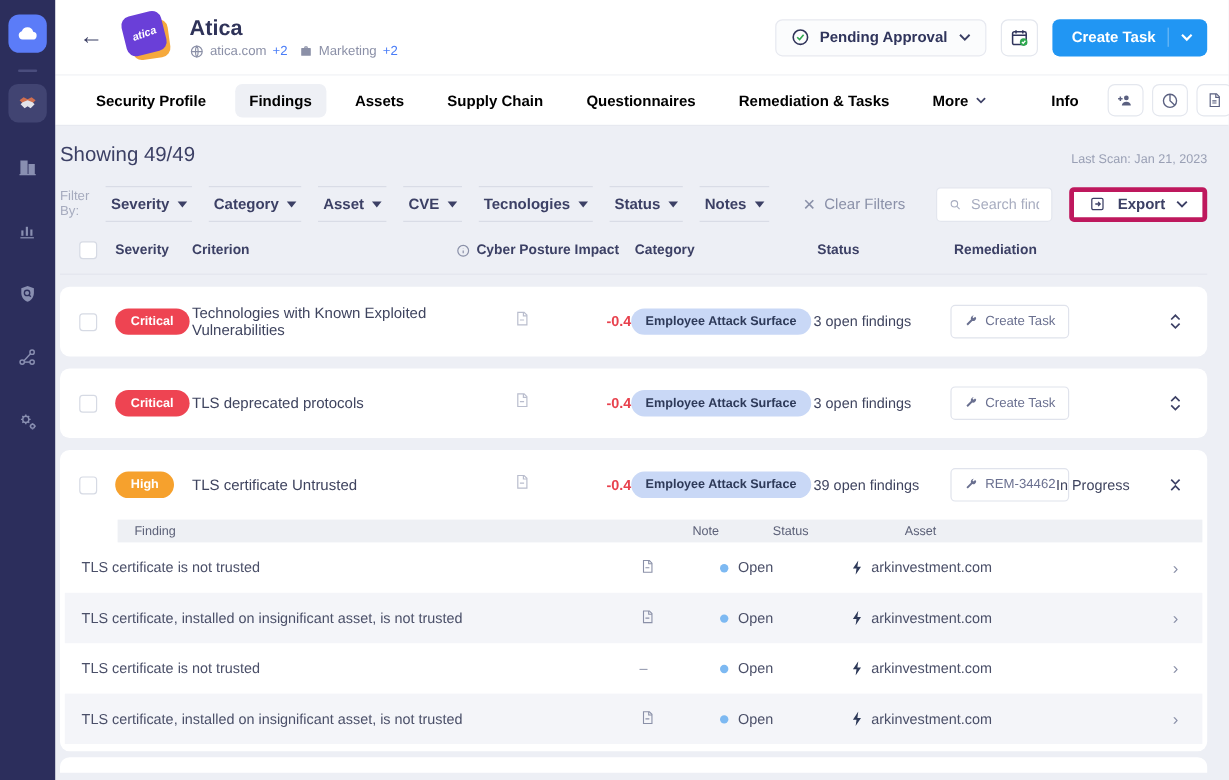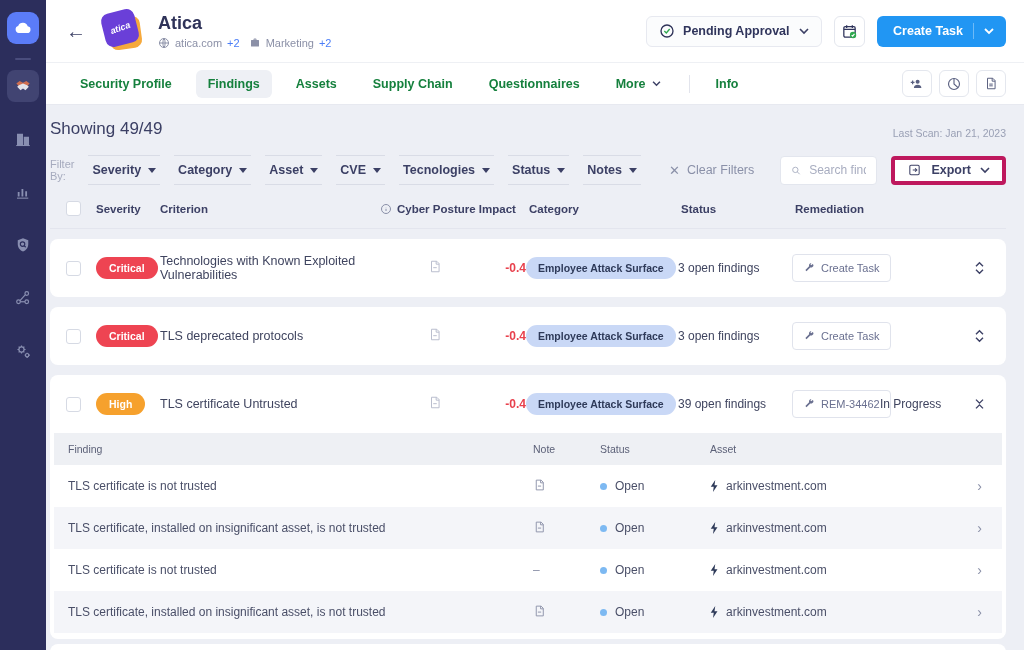--- a/index.html
+++ b/index.html
@@ -28,21 +28,21 @@
   .topbar-right { margin-left:auto; display:flex; align-items:center; gap:12px; }
   .approval-select { display:flex; align-items:center; gap:8px; background:#fbfcfd; border:1px solid #e7e9f0; border-radius:6px; height:31px; padding:0 12px; width:176px; cursor:pointer; }
   .approval-select .lbl { font-size:12.5px; font-weight:bold; color:#30355c; flex:1; }
   .icon-btn { width:31px; height:31px; background:#fff; border:1px solid #e4e7ee; border-radius:6px; display:flex; align-items:center; justify-content:center; cursor:pointer; position:relative; }
   .create-task-btn { background:#2196f3; color:#fff; border:none; border-radius:6px; height:31px; display:flex; align-items:center; padding:0 12px 0 16px; cursor:pointer; }
   .create-task-btn .lbl { font-size:12.5px; font-weight:bold; }
   .create-task-btn .sep { width:1px; height:16px; background:rgba(255,255,255,.35); margin:0 10px; }
 
   
   .navbar { background:#fff; height:42px; display:flex; align-items:center; padding:0 18px 0 22px; border-bottom:1px solid #e7e9f0; }
-  .tab { font-size:12.5px; font-weight:bold; color:#15803d; padding:7px 12px; border-radius:6px; cursor:pointer; white-space:nowrap; margin-right:12px; display:flex; align-items:center; gap:6px; }
+  .tab { font-size:12.5px; font-weight:bold; color:#000000; padding:7px 12px; border-radius:6px; cursor:pointer; white-space:nowrap; margin-right:12px; display:flex; align-items:center; gap:6px; }
   .tab.active { background:#eef0f5; }
   .nav-sep { width:1px; height:18px; background:#e2e4ec; margin:0 14px 0 4px; }
   .nav-icons { margin-left:auto; display:flex; gap:7px; }
   .nav-icon-btn { width:30px; height:27px; background:#fff; border:1px solid #e4e7ee; border-radius:6px; display:flex; align-items:center; justify-content:center; cursor:pointer; }
 
   
   .content { padding:14px 18px 0 4px; }
   .showing-row { display:flex; align-items:flex-end; justify-content:space-between; }
   .showing { font-size:17px; color:#3c4065; }
   .last-scan { font-size:10.5px; color:#9aa0b5; }
@@ -69,21 +69,21 @@
   .criterion { font-size:12.5px; color:#3f445f; padding-right:8px; }
   .impact { font-size:12px; font-weight:bold; color:#e8414d;text-align:right; }
   .cat-badge { display:inline-block; background:#c9d8f6; color:#2e3a59; font-size:10.5px; font-weight:bold; border-radius:999px; padding:5px 12px; }
   .findings-count { font-size:12px; color:#3f445f; }
   .rem-btn { display:inline-flex; align-items:center; gap:6px; border:1px solid #e0e3ec; border-radius:4px; background:#fff; height:28px; padding:0 10px; font-size:11px; color:#6a7090; cursor:pointer; white-space:nowrap; }
   .state-txt { font-size:12px; color:#3f445f; }
   .expander { display:flex; align-items:center; justify-content:center; cursor:pointer; }
 
   
   .sub-table { padding:0 4px 6px; }
-  .sub-head { background:#eef0f4; height:32px; font-size:10.5px; color:#5c6178; }
+  .sub-head { background:#eef0f4; height:19px; font-size:10.5px; color:#5c6178;margin-left:44px; }
   .sub-grid { display:grid; grid-template-columns:465px 67px 110px 244px 1fr; align-items:center; padding-left:14px; }
   .sub-row { height:42px; font-size:12px; color:#4a4f68; cursor:pointer; }
   .sub-row.alt { background:#f4f5f9; }
   .status-cell { display:flex; align-items:center; gap:8px; }
   .dot { width:7px; height:7px; border-radius:50%; background:#7db9f2; }
   .asset-cell { display:flex; align-items:center; gap:7px; }
   .chev-right { color:#8a90a8; font-size:14px; padding-right:20px; text-align:right; }
   .next-card { background:#fff; border-radius:8px 8px 0 0; height:13px; margin-top:5px; }
   .dash-note { color:#8a90a8; }
 </style>
@@ -198,20 +198,21 @@
       </button>
     </div>
   </div>
 
   <div class="navbar">
     <div class="tab">Security Profile</div>
     <div class="tab active">Findings</div>
     <div class="tab">Assets</div>
     <div class="tab">Supply Chain</div>
     <div class="tab">Questionnaires</div>
+    <div class="tab">Remediation &amp; Tasks</div>
     <div class="tab">
       <span>More</span>
       <svg width="9" height="6" viewBox="0 0 10 7">
           <path d="M1 1l4 4 4-4" stroke="#3c4065" stroke-width="1.7" fill="none"></path>
         </svg>
     </div>
     <div class="nav-sep"></div>
     <div class="tab">Info</div>
     <div class="nav-icons">
       <div class="nav-icon-btn">

